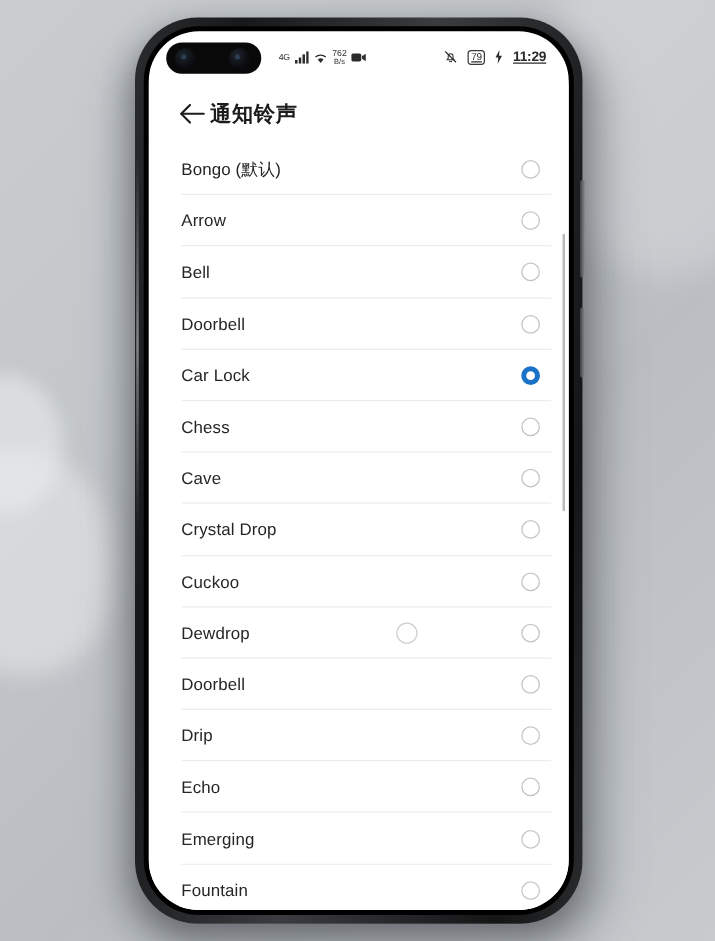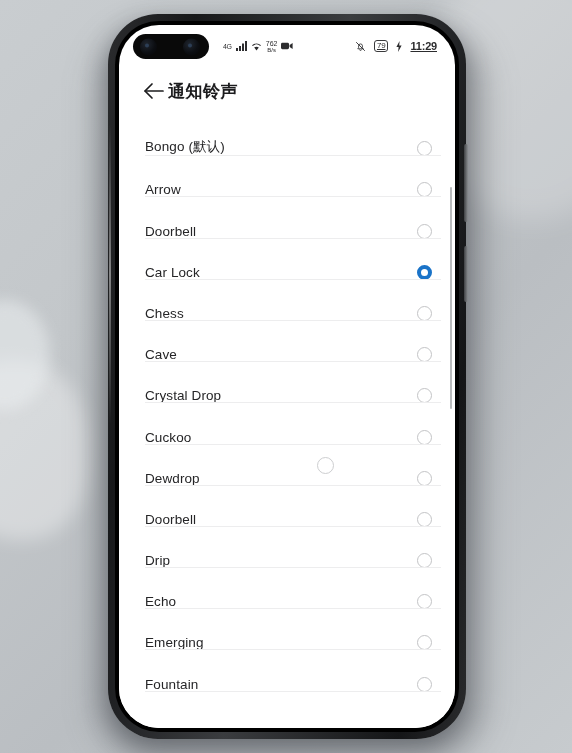--- a/index.html
+++ b/index.html
@@ -148,21 +148,21 @@
 
   #status-left {
     display: flex;
     align-items: center;
     gap: 4px;
     margin-left: 14px;
   }
   #status-right {
     margin-left: auto;
     display: flex;
-    align-items: flex-end;
+    align-items: flex-start;
     gap: 8px;
     text-decoration: underline;
   }
   .sb-icon { display: inline-flex; align-items: center; }
   #net-type {
     font-size: 7px;
     line-height: 1;
     align-self: flex-start;
     margin-top: 3px;
     letter-spacing: -0.3px;
@@ -218,21 +218,21 @@
   #ringtone-list {
     position: absolute;
     left: 0; top: 90px; right: 0; bottom: 0;
     background: #fff;
     overflow: hidden;
   }
   .ringtone-row {
     position: relative;
     height: 41.2px;
     display: flex;
-    align-items: flex-end;
+    align-items: center;
     padding: 0 23px 0 26px;
     box-sizing: border-box;
     cursor: pointer;
   }
   .ringtone-row::after {
     content: "";
     position: absolute;
     left: 26px; right: 14px; bottom: 0;
     height: 1px;
     background: #ededee;
@@ -364,20 +364,24 @@
 
         <div class="ringtone-row">
             <span class="rt-label">Bongo (默认)</span>
             <span class="rt-radio"></span>
           </div>
           <div class="ringtone-row">
             <span class="rt-label">Arrow</span>
             <span class="rt-radio"></span>
           </div>
           <div class="ringtone-row">
+            <span class="rt-label">Bell</span>
+            <span class="rt-radio"></span>
+          </div>
+          <div class="ringtone-row">
             <span class="rt-label">Doorbell</span>
             <span class="rt-radio"></span>
           </div>
           <div class="ringtone-row">
             <span class="rt-label">Car Lock</span>
             <span class="rt-radio checked"></span>
           </div>
           <div class="ringtone-row">
             <span class="rt-label">Chess</span>
             <span class="rt-radio"></span>

